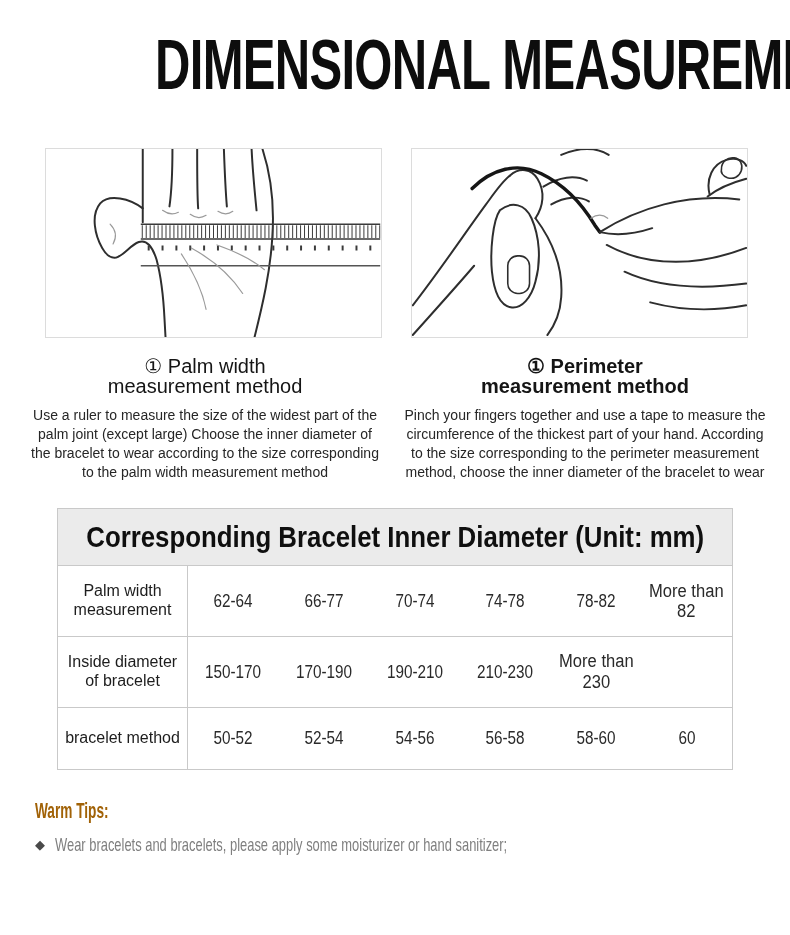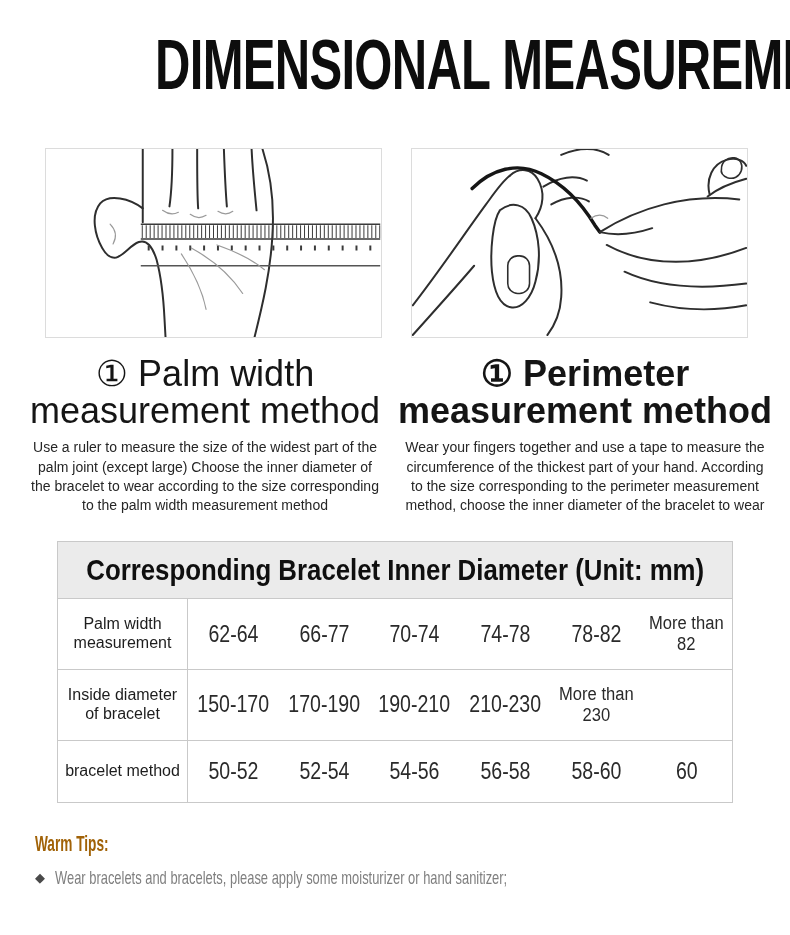--- a/index.html
+++ b/index.html
@@ -21,39 +21,39 @@
   .fig-box .thin{stroke:#9a9a9a;stroke-width:1.2;}
   .fig-box .rule{stroke:#3a3a3a;stroke-width:1.6;stroke-linecap:butt;}
   .fig-box .ticks{stroke:#3a3a3a;stroke-width:13;stroke-dasharray:1 3;stroke-linecap:butt;}
   .fig-box .numticks{stroke:#3a3a3a;stroke-width:5;stroke-dasharray:2 12;stroke-linecap:butt;}
   .fig-box .rule2{stroke:#555;stroke-width:1.4;stroke-linecap:butt;}
   .fig-box .tape{stroke:#161616;stroke-width:3.5;}
   .fig-box .nail{stroke:#2e2e2e;stroke-width:1.6;}
   
   .methods{display:flex;padding:0 15px;margin-top:18px;}
   .method{flex:1;text-align:center;}
-  .method h2{margin:0;font-size:36px;font-weight:400;line-height:1.02;color:#151515;}
+  .method h2{margin:0;font-size:20px;font-weight:400;line-height:1.02;color:#151515;}
   .method h2 .h-line{display:block;}
   .method-right h2{font-weight:700;}
   .method p{margin:9px auto 0;font-size:14px;line-height:1.37;color:#262626;}
   .method-left p{max-width:348px;}
   .method-right p{max-width:362px;}
   
   .size-table{width:676px;margin:26px auto 0;border:1px solid #c9c9c9;box-sizing:border-box;}
   .table-title{
     height:56px;background:#ebebeb;border-bottom:1px solid #c9c9c9;
     display:flex;align-items:center;justify-content:center;
     font-size:30px;font-weight:700;color:#0f0f0f;white-space:nowrap;
   }
   .table-title .cond86{display:inline-block;transform:scaleX(0.86);}
   .t-row{display:grid;grid-template-columns:130px repeat(6,1fr);min-height:61px;}
   .t-row + .t-row{border-top:1px solid #c9c9c9;}
   .t-cell{display:flex;align-items:center;justify-content:center;text-align:center;}
   .t-label{border-right:1px solid #c9c9c9;font-size:16px;line-height:1.18;color:#1d1d1d;padding:16px 4px;}
-  .t-val{font-size:23px;color:#2a2a2a;white-space:nowrap;}
+  .t-val{font-size:18px;color:#2a2a2a;white-space:nowrap;}
   .t-val .cv{display:inline-block;transform:scaleX(0.85);}
   .t-val.more{font-size:18px;line-height:1.15;white-space:normal;padding:4px 4px;}
   .t-val.more .cv{transform:scaleX(0.92);}
   
   .tips{padding:0 35px;margin-top:28px;}
   .tips-title{font-size:22px;font-weight:700;color:#a16207;white-space:nowrap;}
   .tips-title .condL{display:inline-block;transform:scaleX(0.62);transform-origin:left center;}
   .tip-item{margin-top:10px;display:flex;align-items:center;}
   .bullet-icon{color:#4a4a4a;font-size:13px;margin-right:10px;flex:0 0 auto;}
   .tip-text{font-size:19px;color:#7f7f7f;white-space:nowrap;display:inline-block;transform:scaleX(0.68);transform-origin:left center;}
@@ -131,21 +131,21 @@
         <span class="h-line">① Palm width</span>
         <span class="h-line">measurement method</span>
       </h2>
       <p>Use a ruler to measure the size of the widest part of the palm joint (except large) Choose the inner diameter of the bracelet to wear according to the size corresponding to the palm width measurement method</p>
     </div>
     <div class="method method-right">
       <h2>
         <span class="h-line">① Perimeter</span>
         <span class="h-line">measurement method</span>
       </h2>
-      <p>Wear your fingers together and use a tape to measure the circumference of the thickest part of your hand. According to the size corresponding to the perimeter measurement method, choose the inner diameter of the bracelet to wear</p>
+      <p>Pinch your fingers together and use a tape to measure the circumference of the thickest part of your hand. According to the size corresponding to the perimeter measurement method, choose the inner diameter of the bracelet to wear</p>
     </div>
   </div>
 
   <div class="size-table">
     <div class="table-title">
         <span class="cond86">Corresponding Bracelet Inner Diameter (Unit: mm)</span>
       </div>
 
     <div class="t-row">
       <div class="t-cell t-label">Palm width measurement</div>

